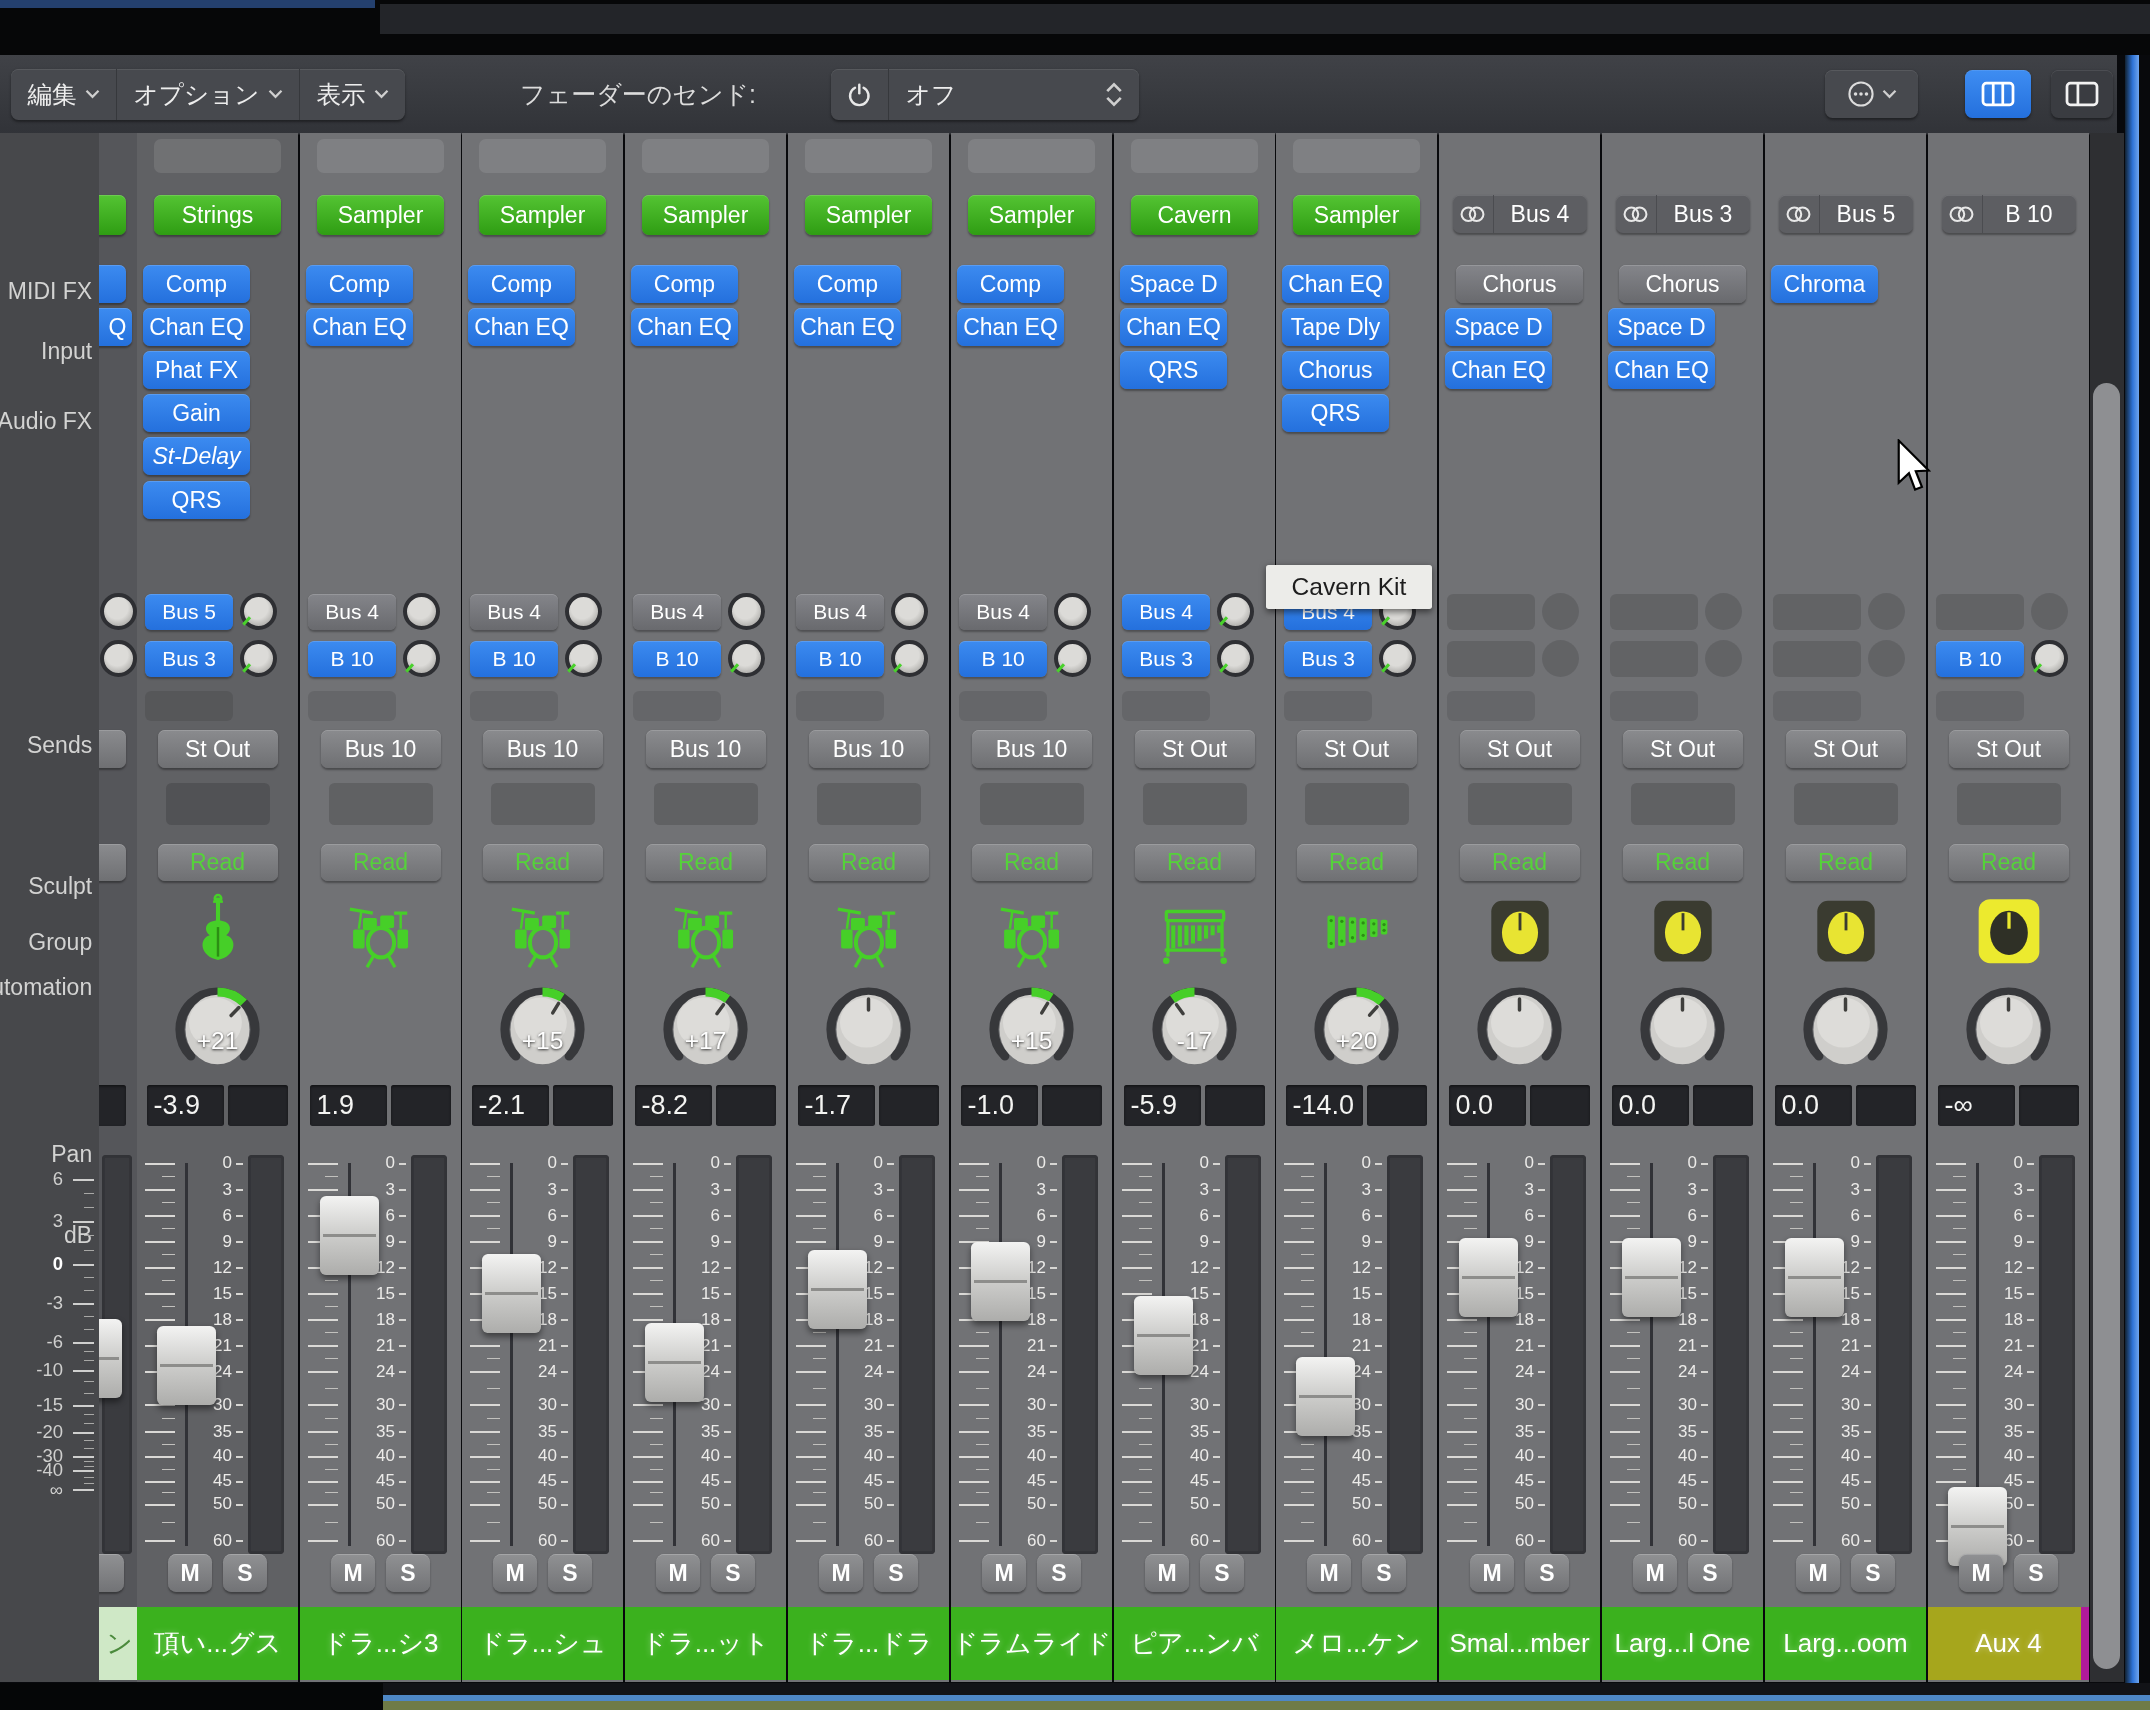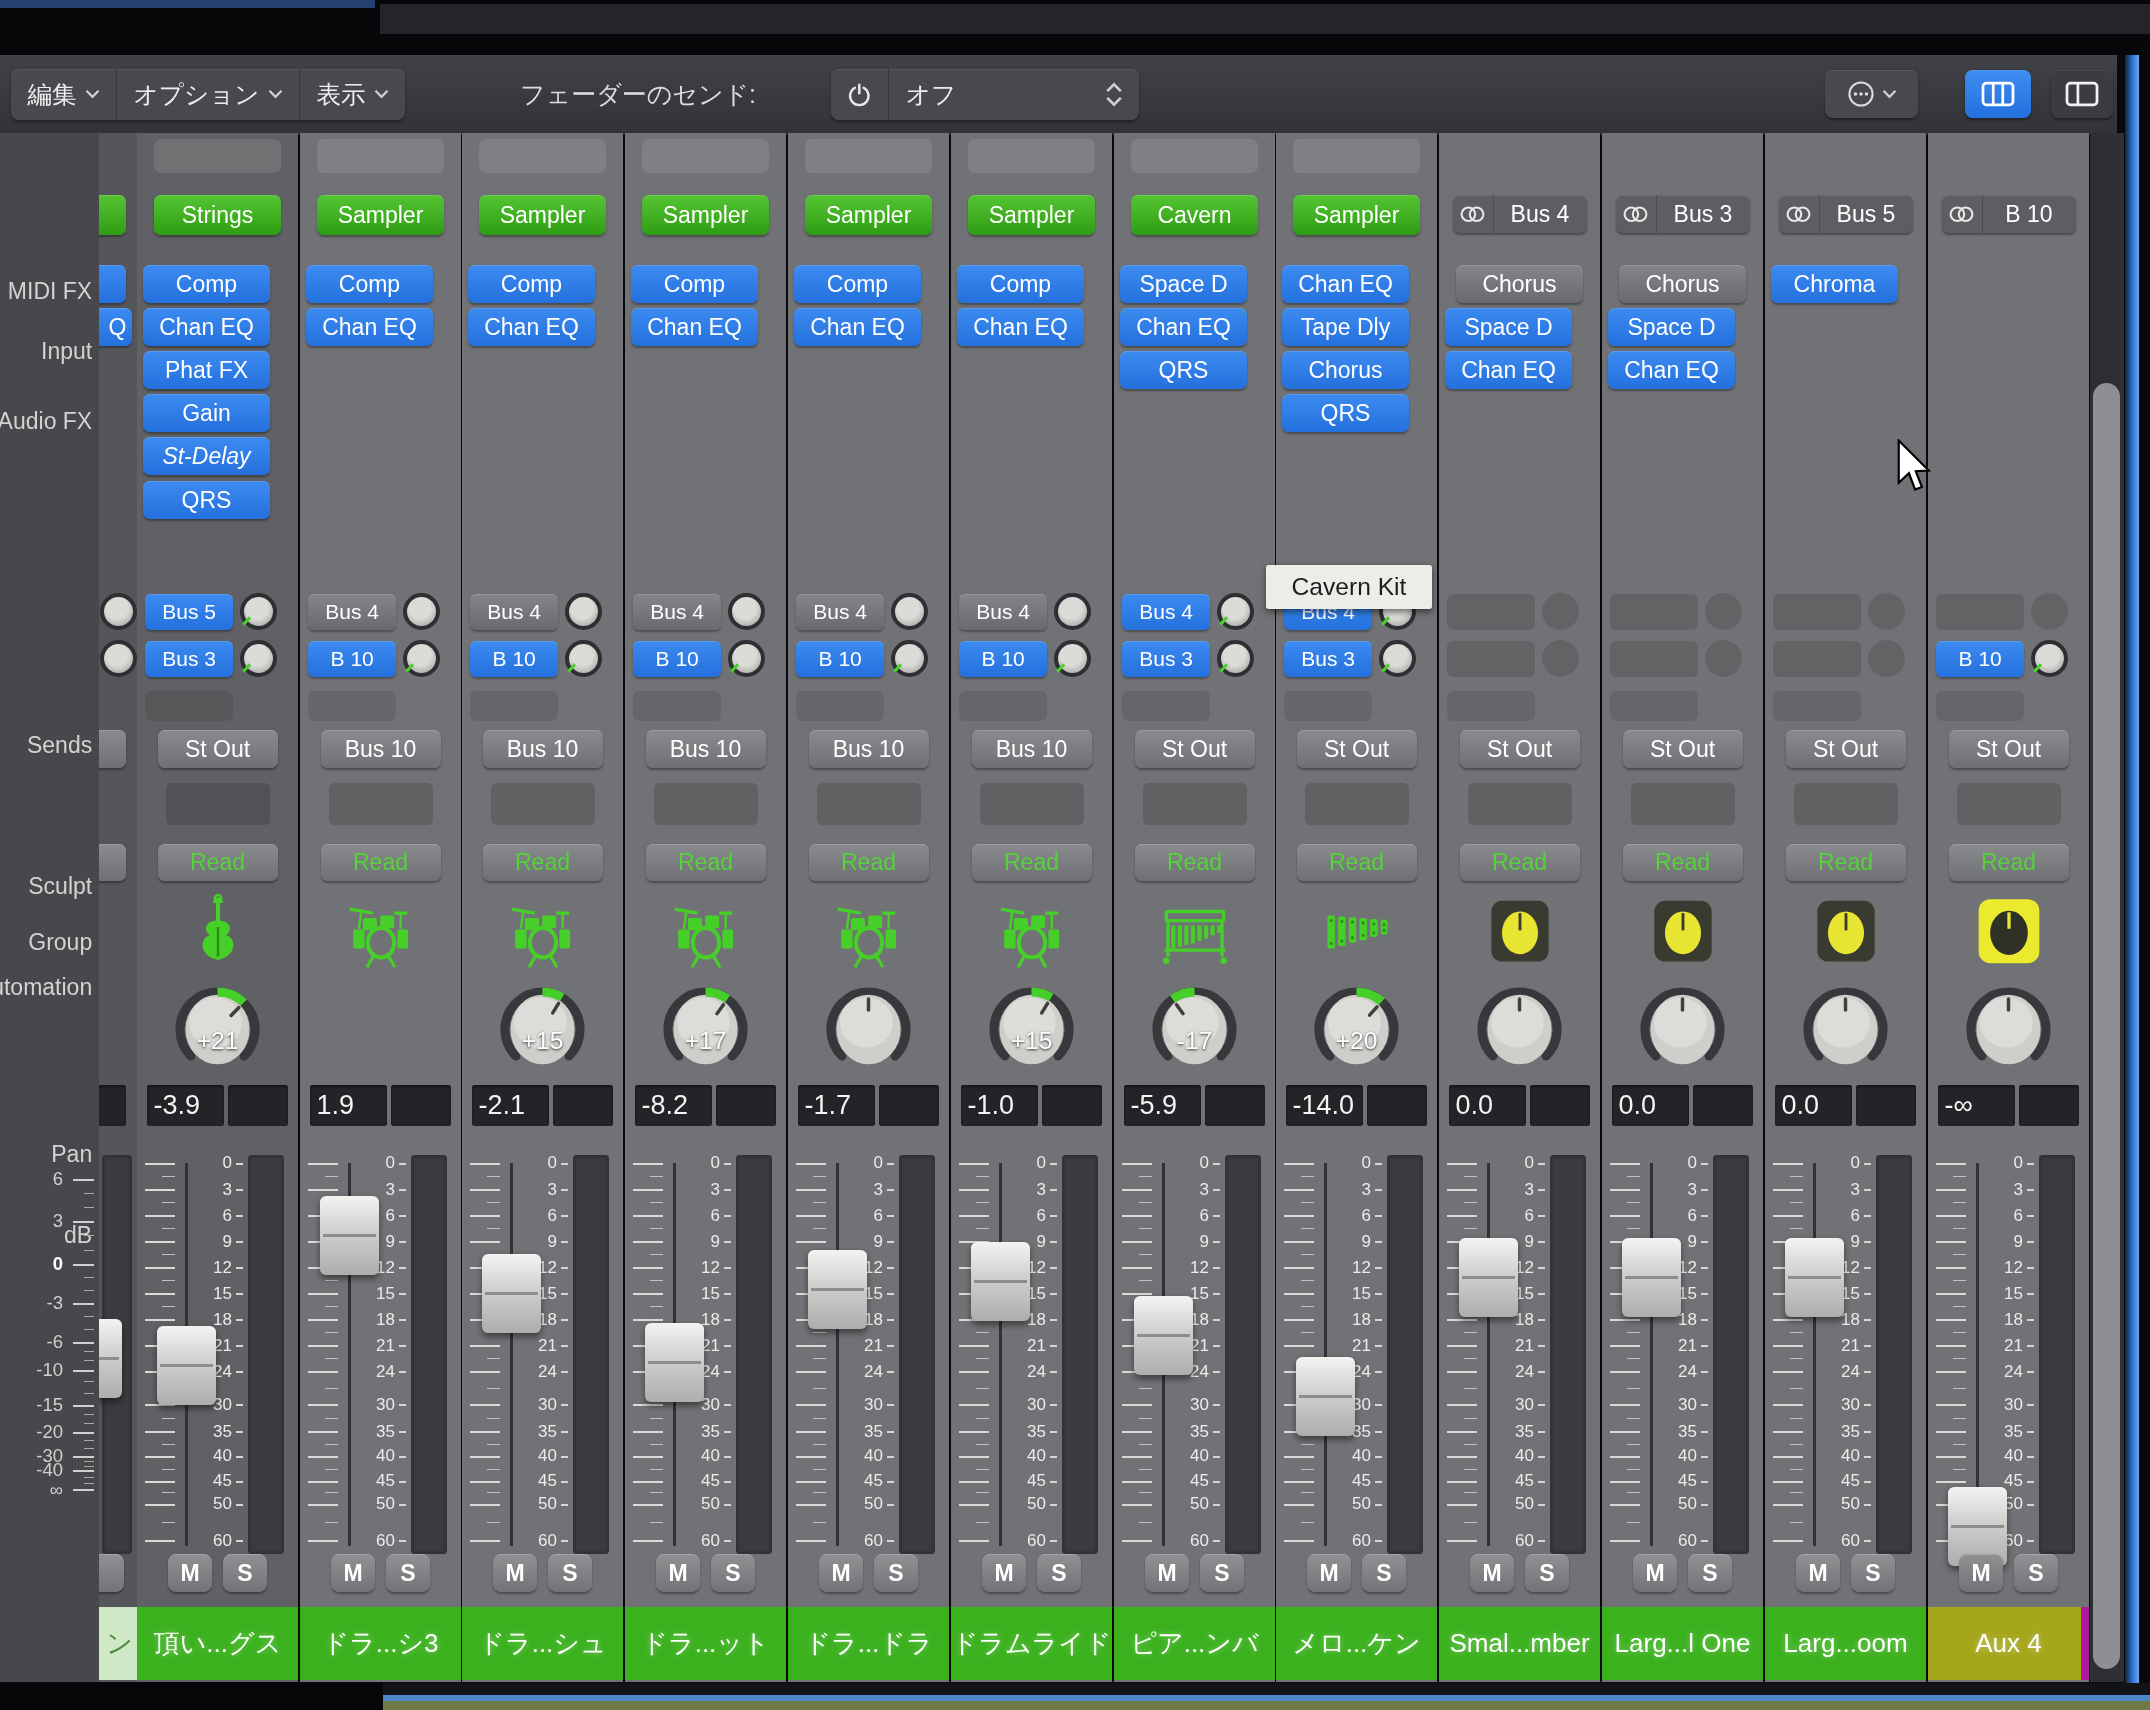--- a/index.html
+++ b/index.html
@@ -43,21 +43,21 @@
   .band-olive{position:absolute;left:383px;top:1701px;width:1768px;height:9.6px;background:#6f7b47;}
   .corner-black{position:absolute;left:0;top:1683px;width:383px;height:27px;background:#050607;}
   
   .strip{position:absolute;top:133px;width:161px;height:1549px;background:#717275;}
   .strip.dark{background:#606164;}
   .strip.cut{background:#55565a;overflow:hidden;}
   .row{position:absolute;left:0;right:0;}
   .btn{display:block;margin:0 auto;border-radius:6.8px;color:#fff;text-align:center;font-size:23px;
     height:40px;line-height:40px;box-shadow:0 1.4px 2.1px rgba(0,0,0,.35), inset 0 0.7px 0 rgba(255,255,255,.2);}
   .btn.green{background:linear-gradient(#54c433,#2f9d13);width:127px;}
-  .btn.blue{background:linear-gradient(#3c8bf0,#2470dd);width:127px;height:38px;line-height:38px;margin-left:6px;}
+  .btn.blue{background:linear-gradient(#3c8bf0,#2470dd);width:107px;height:38px;line-height:38px;margin-left:6px;}
   .btn.grayfx{background:linear-gradient(#84858a,#696a6e);width:127px;height:38px;line-height:38px;}
   .btn.outp{background:linear-gradient(#8a8b8e,#6f7073);width:120px;height:38px;line-height:38px;}
   .btn.read{background:linear-gradient(#8a8b8e,#6f7073);width:120px;height:37px;line-height:37px;color:#55d23a;}
   .bus-input{display:flex;margin:0 auto;width:134px;height:38px;border-radius:6.8px;background:#5d5e62;
     box-shadow:0 1.4px 2.1px rgba(0,0,0,.35), inset 0 0.7px 0 rgba(255,255,255,.15);overflow:hidden;}
   .bus-ic{width:40px;border-right:1.4px solid #4b4c50;display:flex;align-items:center;justify-content:center;}
   .bus-lab{flex:1;color:#fff;font-size:23px;line-height:38px;text-align:center;}
   .send-row{display:flex;align-items:center;padding-left:8.2px;gap:6.8px;}
   .send-btn{width:88px;height:36px;border-radius:6.2px;line-height:36px;font-size:21px;color:#fff;text-align:center;
     box-shadow:0 1.4px 2.1px rgba(0,0,0,.3), inset 0 0.7px 0 rgba(255,255,255,.2);}

